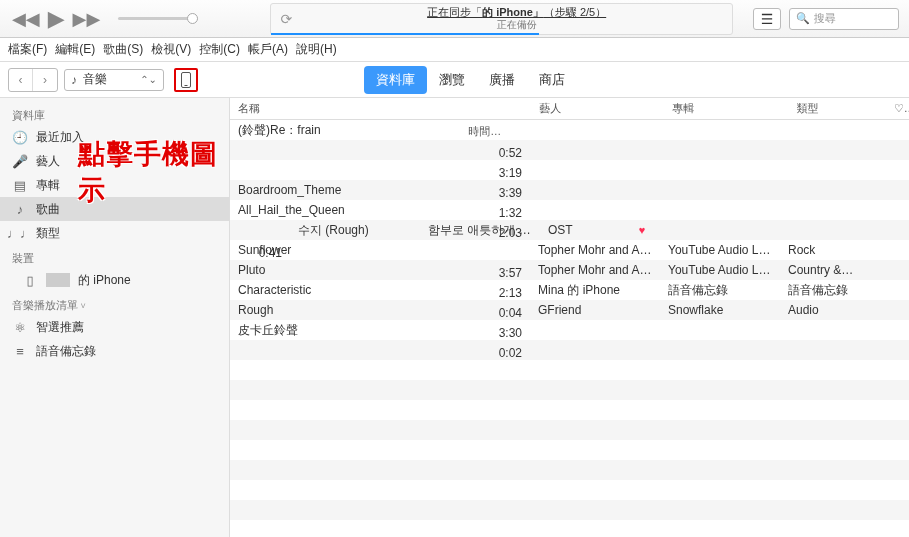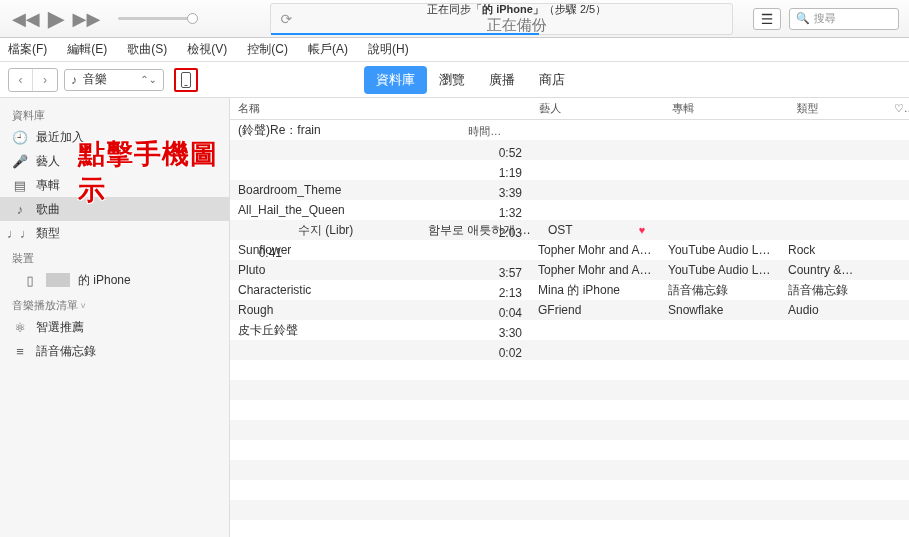--- a/index.html
+++ b/index.html
@@ -8,29 +8,29 @@
     
     .topbar { height: 38px; display: flex; align-items: center; border-bottom: 1px solid #ccc; background: linear-gradient(#fdfdfd, #f3f3f3); }
     .playback-controls { display: flex; align-items: center; padding: 0 12px; gap: 8px; }
     .pb-btn { color: #888; font-size: 18px; cursor: pointer; }
     .pb-btn.play { font-size: 22px; }
     .vol-track { width: 80px; height: 3px; background: #ccc; border-radius: 2px; position: relative; margin-left: 10px; }
     .vol-thumb { position: absolute; right: 0; top: -4px; width: 11px; height: 11px; background: #fff; border: 1px solid #aaa; border-radius: 50%; }
     .sync-box { flex: 1; margin: 0 20px 0 60px; height: 32px; background: #f8f8f8; border: 1px solid #ddd; border-radius: 3px; display: flex; align-items: center; position: relative; }
     .sync-icon { width: 30px; text-align: center; color: #999; font-size: 14px; }
     .sync-text { flex: 1; text-align: center; line-height: 1.2; }
-    .sync-line1 { font-size: 11px; }
-    .sync-line2 { font-size: 15px; color: #777; }
+    .sync-line1 { font-size: 11px; text-decoration: underline; }
+    .sync-line2 { font-size: 10px; color: #777; }
     .sync-prog { position: absolute; bottom: -1px; left: 0; height: 2px; width: 58%; background: #1e90ff; }
     .right-tools { display: flex; align-items: center; gap: 8px; padding-right: 10px; }
     .list-btn { width: 28px; height: 22px; border: 1px solid #bbb; border-radius: 3px; background: #fff; display: flex; align-items: center; justify-content: center; font-size: 14px; }
     .search-box { height: 22px; width: 110px; border: 1px solid #bbb; border-radius: 3px; background: #fff; display: flex; align-items: center; padding: 0 6px; color: #999; font-size: 11px; gap: 4px; }
 
     
-    .menubar { height: 24px; display: flex; align-items: center; padding: 0 8px; gap: 20px; border-bottom: 1px solid #ddd; font-size: 12px; }
+    .menubar { height: 24px; display: flex; align-items: center; padding: 0 8px; gap: 8px; border-bottom: 1px solid #ddd; font-size: 12px; }
     .menubar span { cursor: default; }
 
     
     .navrow { height: 36px; display: flex; align-items: center; padding: 0 8px; gap: 6px; border-bottom: 1px solid #ddd; position: relative; }
     .nav-arrows { display: flex; border: 1px solid #bbb; border-radius: 3px; overflow: hidden; }
     .nav-arrow { width: 24px; height: 22px; display: flex; align-items: center; justify-content: center; color: #888; border-right: 1px solid #ddd; }
     .nav-arrow:last-child { border-right: none; }
     .media-select { display: flex; align-items: center; height: 22px; border: 1px solid #bbb; border-radius: 3px; padding: 0 6px; gap: 6px; min-width: 100px; }
     .media-select .note { color: #555; }
     .media-select .chev { margin-left: auto; color: #666; font-size: 10px; }
@@ -184,21 +184,21 @@
         <div class="tr">
           <div class="td c-name">(鈴聲)Re：frain</div>
           <div class="td c-time">0:52</div>
           <div class="td c-artist"></div>
           <div class="td c-album"></div>
           <div class="td c-genre"></div>
           <div class="td c-heart"></div>
         </div>
         <div class="tr">
           <div class="td c-name"></div>
-          <div class="td c-time">1:19</div>
+          <div class="td c-time">3:19</div>
           <div class="td c-artist"></div>
           <div class="td c-album"></div>
           <div class="td c-genre"></div>
           <div class="td c-heart"></div>
         </div>
         <div class="tr">
           <div class="td c-name"></div>
           <div class="td c-time">3:39</div>
           <div class="td c-artist"></div>
           <div class="td c-album"></div>
@@ -216,21 +216,21 @@
         <div class="tr">
           <div class="td c-name">All_Hail_the_Queen</div>
           <div class="td c-time">2:03</div>
           <div class="td c-artist"></div>
           <div class="td c-album"></div>
           <div class="td c-genre"></div>
           <div class="td c-heart"></div>
         </div>
         <div class="tr">
           <div class="td c-time">0:41</div>
-          <div class="td c-artist">수지 (Libr)</div>
+          <div class="td c-artist">수지 (Rough)</div>
           <div class="td c-album">함부로 애틋하게 OS…</div>
           <div class="td c-genre">OST</div>
           <div class="td c-heart"><span class="heart">♥</span></div>
         </div>
         <div class="tr">
           <div class="td c-name">Sunflower</div>
           <div class="td c-time">3:57</div>
           <div class="td c-artist">Topher Mohr and Al…</div>
           <div class="td c-album">YouTube Audio Libr…</div>
           <div class="td c-genre">Rock</div>

